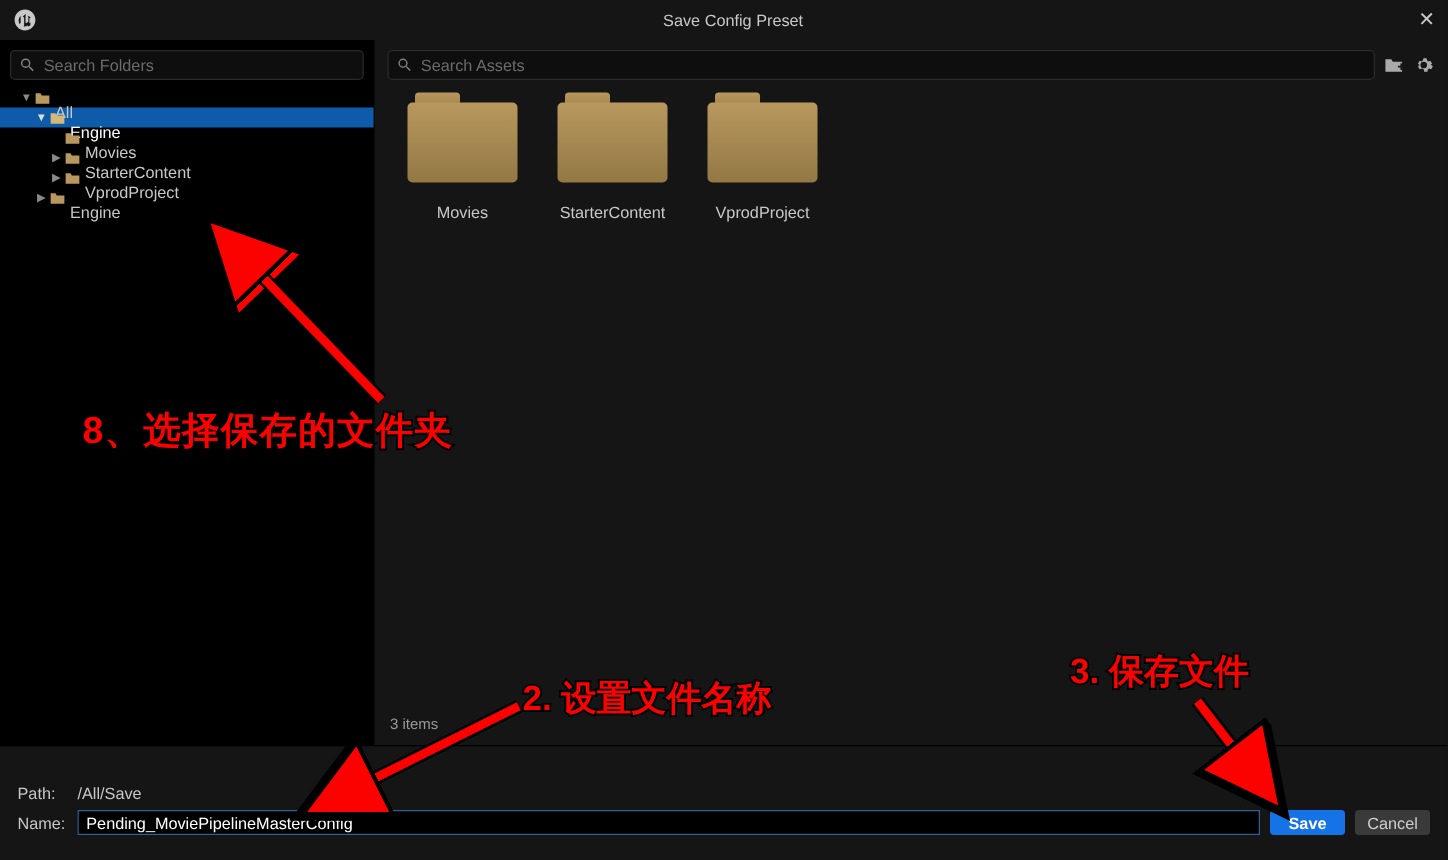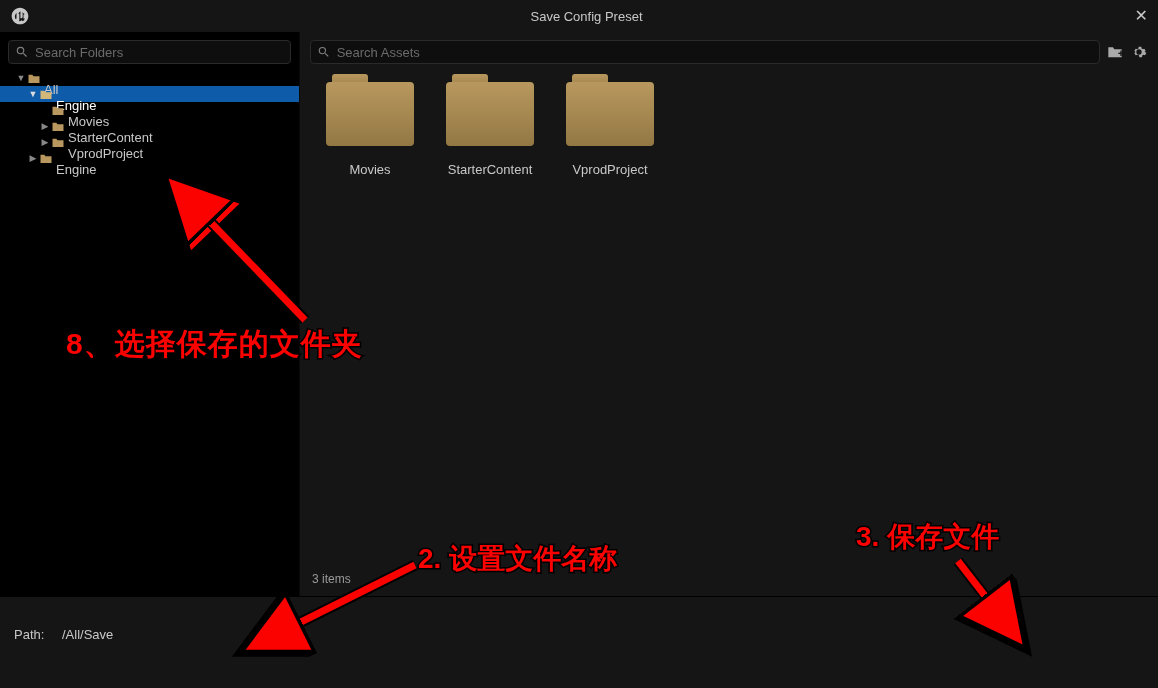--- a/index.html
+++ b/index.html
@@ -344,20 +344,26 @@
       <span>3 items</span>
     </div>
   </div>
 </div>
 
 <div class="bottom">
   <div class="field-row">
     <span class="lbl">Path:</span>
     <span class="val">/All/Save</span>
   </div>
+  <div class="field-row">
+    <span class="lbl">Name:</span>
+    <input class="name-input" value="Pending_MoviePipelineMasterConfig" style="">
+    <button class="btn btn-save">Save</button>
+    <button class="btn btn-cancel">Cancel</button>
+  </div>
 </div>
 
 <div class="anno anno1">8、选择保存的文件夹</div>
 <div class="anno anno2">2. 设置文件名称</div>
 <div class="anno anno3">3. 保存文件</div>
 
 <svg class="arrow-svg" style="left:150px; top:160px;" width="170" height="170">
   <defs>
       <marker id="ah1" markerWidth="12" markerHeight="12" refX="9" refY="5" orient="auto">
         <path d="M0 0L10 5L0 10z" fill="#fb0100" stroke="#000" stroke-width="1"></path>

